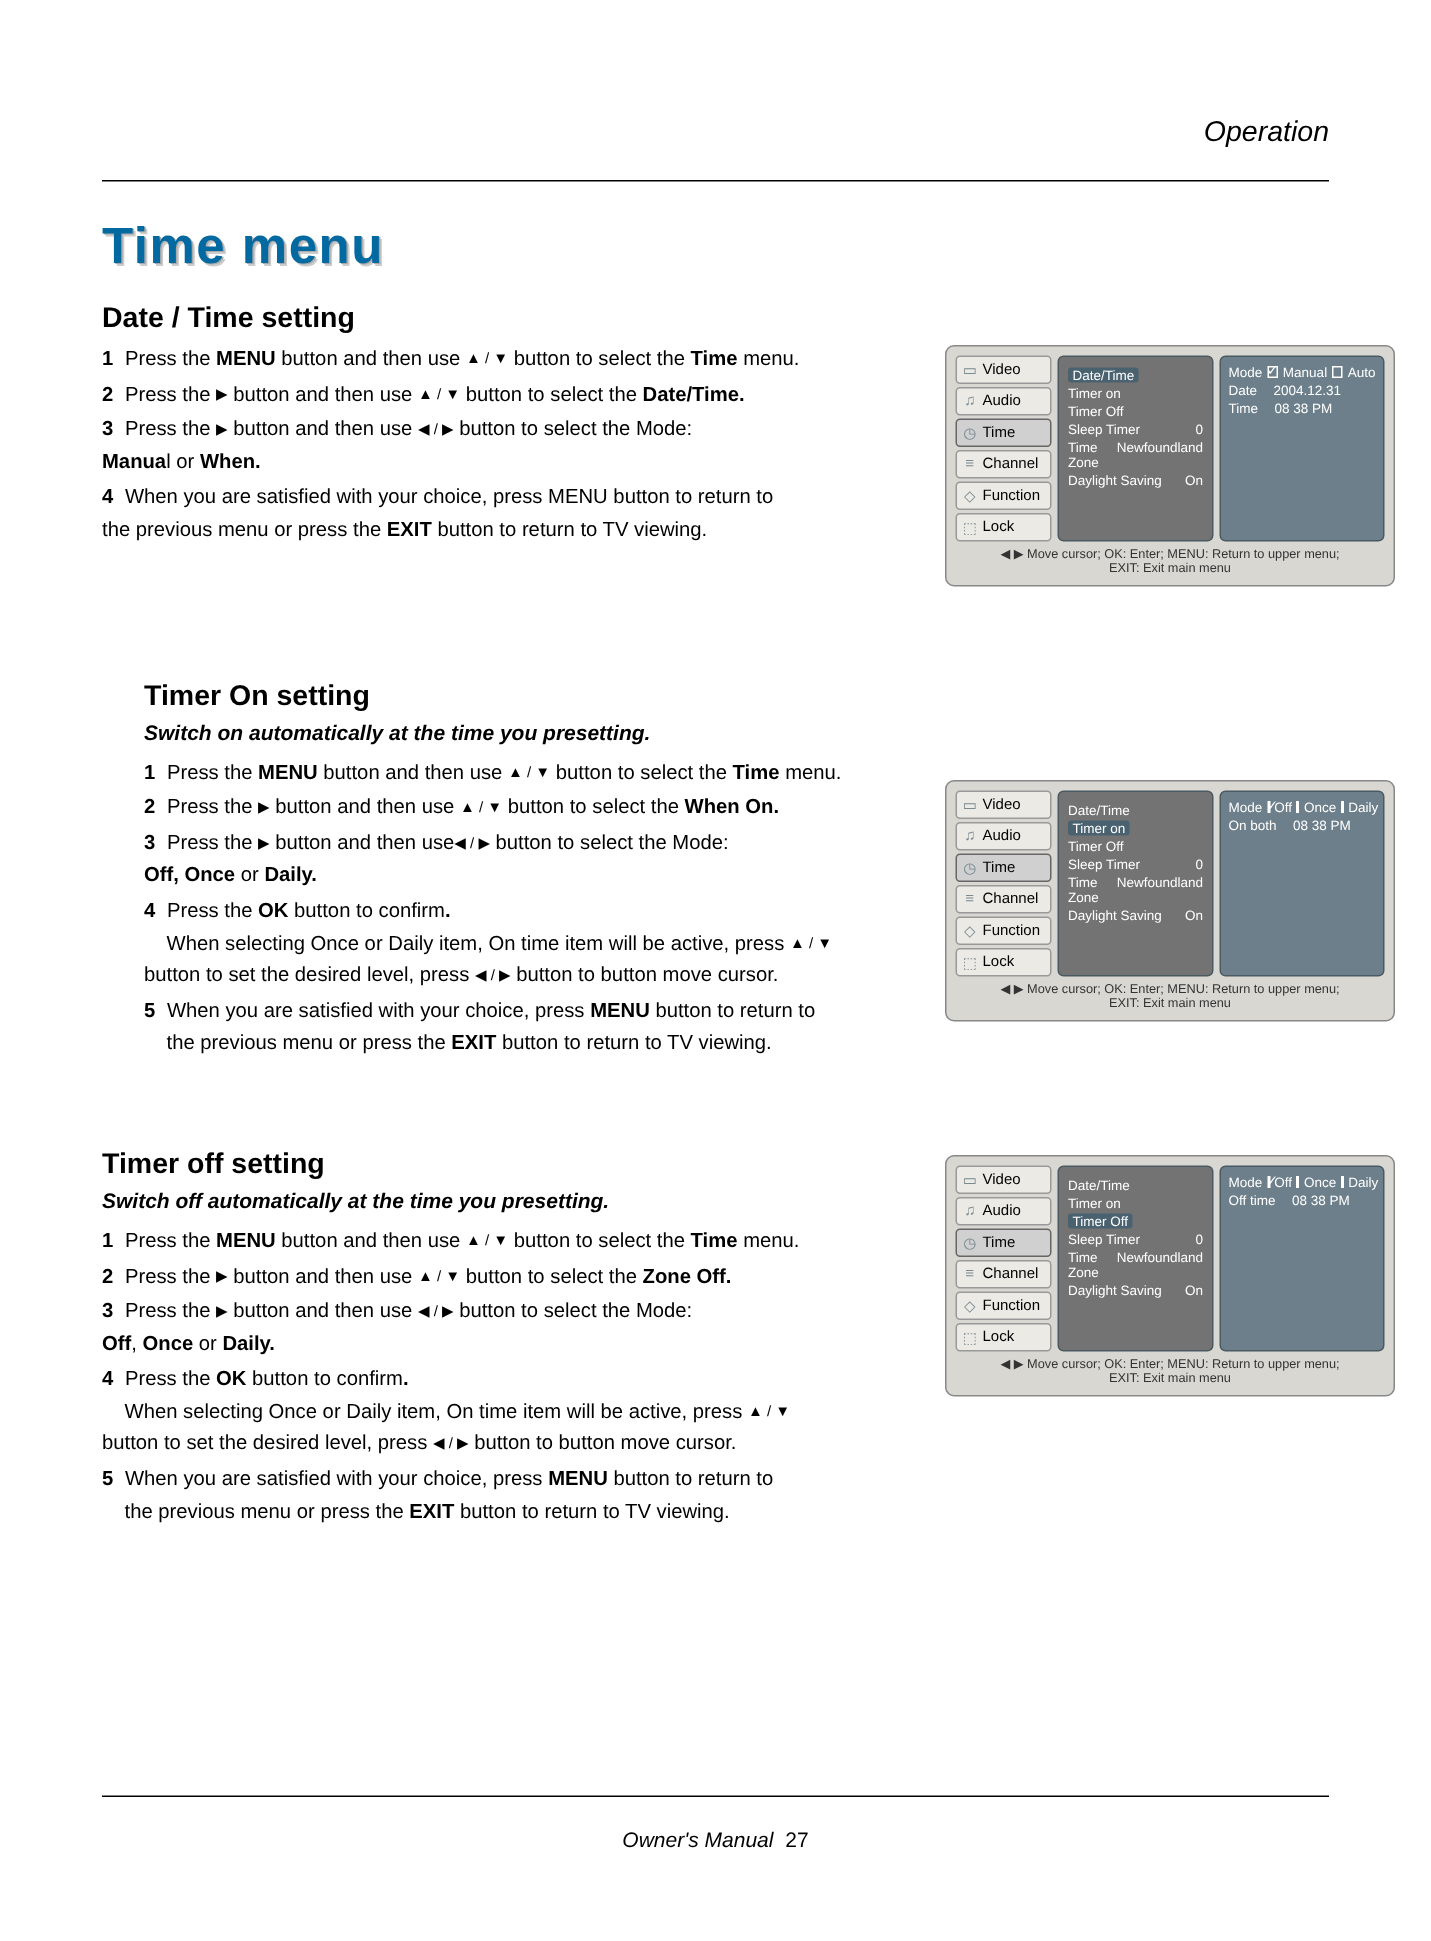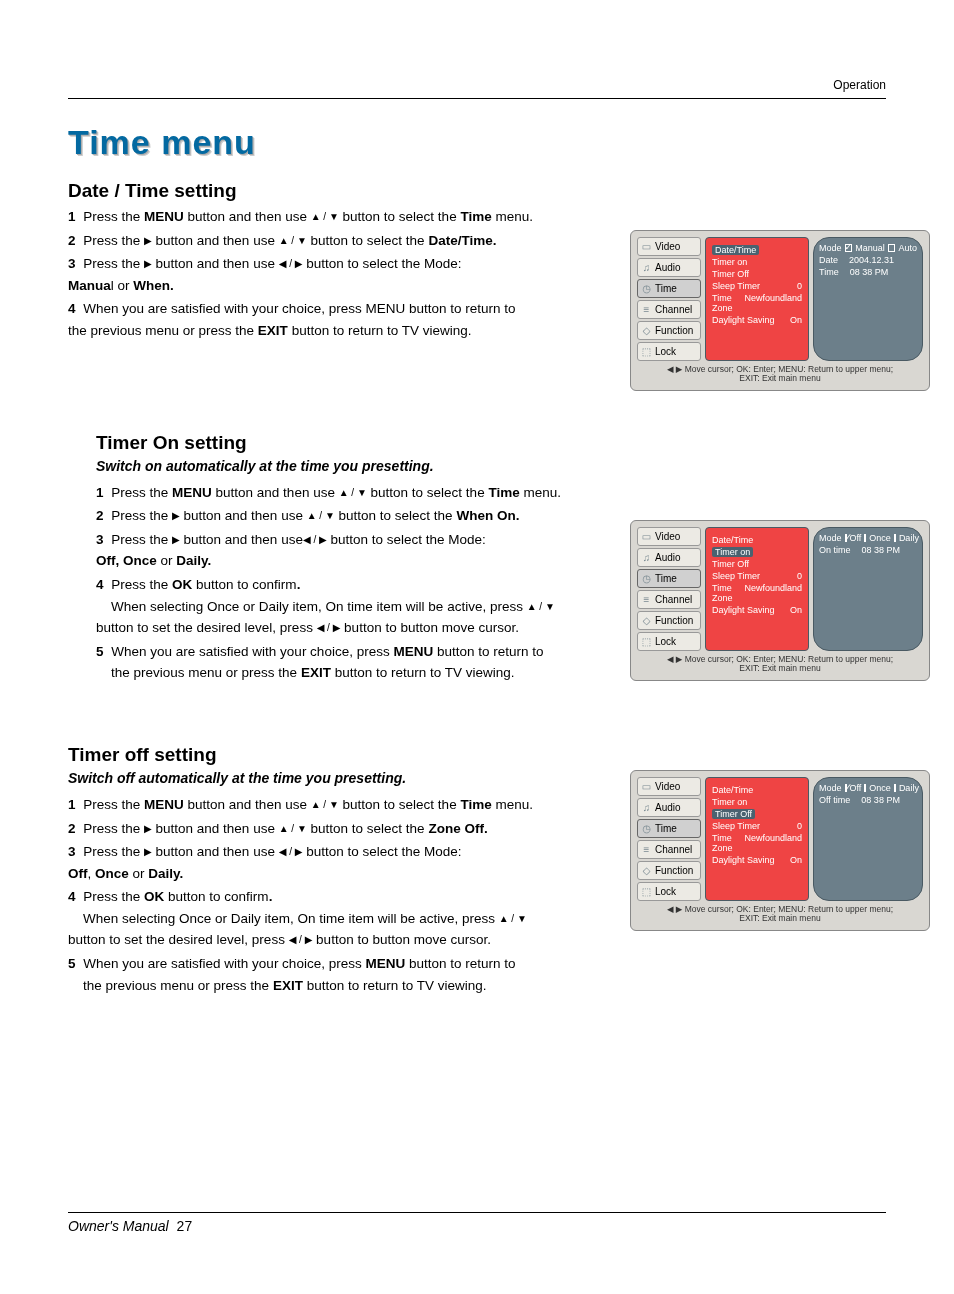--- a/index.html
+++ b/index.html
@@ -12,22 +12,23 @@
   .page {
     width: 954px;
     height: 1294px;
     position: relative;
     box-sizing: border-box;
     padding: 78px 68px 60px 68px;
   }
   
   .hdr {
     text-align: right;
-    font-size: 12px;
-    padding-bottom: 6px;
+    font-style: italic;
+    font-size: 19px;
+    padding-bottom: 20px;
     border-bottom: 1px solid #000;
     margin-bottom: 24px;
   }
   .intro {
     font-size: 15px;
     margin-bottom: 18px;
   }
   .big-title {
     font-family: "Arial Black", Arial, sans-serif;
     font-weight: 900;
@@ -107,39 +108,39 @@
     border: 1px solid #666;
   }
   .osd-menu .mi .ico {
     width: 11px; height: 11px;
     display: inline-flex;
     align-items: center; justify-content: center;
     color: #7a8a92;
   }
   .osd-panel {
     flex: 1;
-    background: #ef4444;
+    background: #737373;
     border: 1px solid #4a5a63;
     border-radius: 4px;
     padding: 6px 6px;
     box-sizing: border-box;
     color: #fff;
   }
   .osd-panel .row { display: flex; justify-content: space-between; padding: 1px 0; }
   .osd-panel .hl {
     background: #4a6270;
     border-radius: 2px;
     display: inline-block;
     padding: 0 3px;
   }
   .osd-side {
     width: 110px;
     background: #6c7f8a;
     border: 1px solid #4a5a63;
-    border-radius: 16px;
+    border-radius: 4px;
     padding: 4px 5px;
     box-sizing: border-box;
     color: #fff;
     font-size: 9px;
   }
   .osd-side .row { display: flex; align-items: center; gap: 3px; padding: 1px 0; white-space: nowrap;}
   .cb {
     display: inline-block;
     width: 8px; height: 8px;
     border: 1px solid #fff;
@@ -158,22 +159,22 @@
     font-size: 8.5px;
     color: #333;
     margin-top: 4px;
     line-height: 1.1;
   }
   
   .ftr {
     position: absolute;
     left: 68px; right: 68px; bottom: 60px;
     border-top: 1px solid #000;
-    padding-top: 5px;
-    text-align: left;
+    padding-top: 20px;
+    text-align: center;
     font-style: italic;
     font-size: 14px;
   }
   .ftr .pg { font-style: normal; font-weight: normal; margin-left: 4px; }
 
   
   .block1 { margin-bottom: 90px; }
   .block2 { margin-bottom: 60px; margin-left: 28px; }
 </style>
 </head>
@@ -357,21 +358,21 @@
       <div class="osd-side">
         <div class="row">
             <span>Mode</span>
           <span class="cb checked"></span>
             <span>Off</span>
           <span class="cb"></span>
             <span>Once</span>
           <span class="cb"></span>
             <span>Daily</span>
         </div>
-        <div class="row"><span>On time</span>&nbsp;&nbsp;<span>08  38  PM</span></div>
+        <div class="row"><span>On both</span>&nbsp;&nbsp;<span>08  38  PM</span></div>
       </div>
     </div>
     <div class="osd-hint">
       <span>◀ ▶  Move cursor;   OK: Enter; MENU: Return to upper menu;</span><br>
       <span>EXIT: Exit main menu</span>
     </div>
   </div>
 
   <div class="left-col">
     <div class="section-h">Timer off setting</div>

